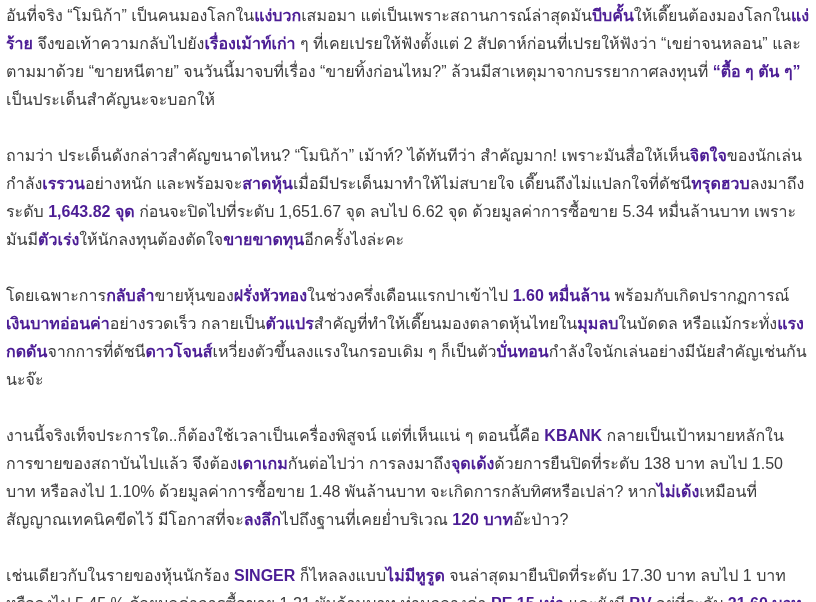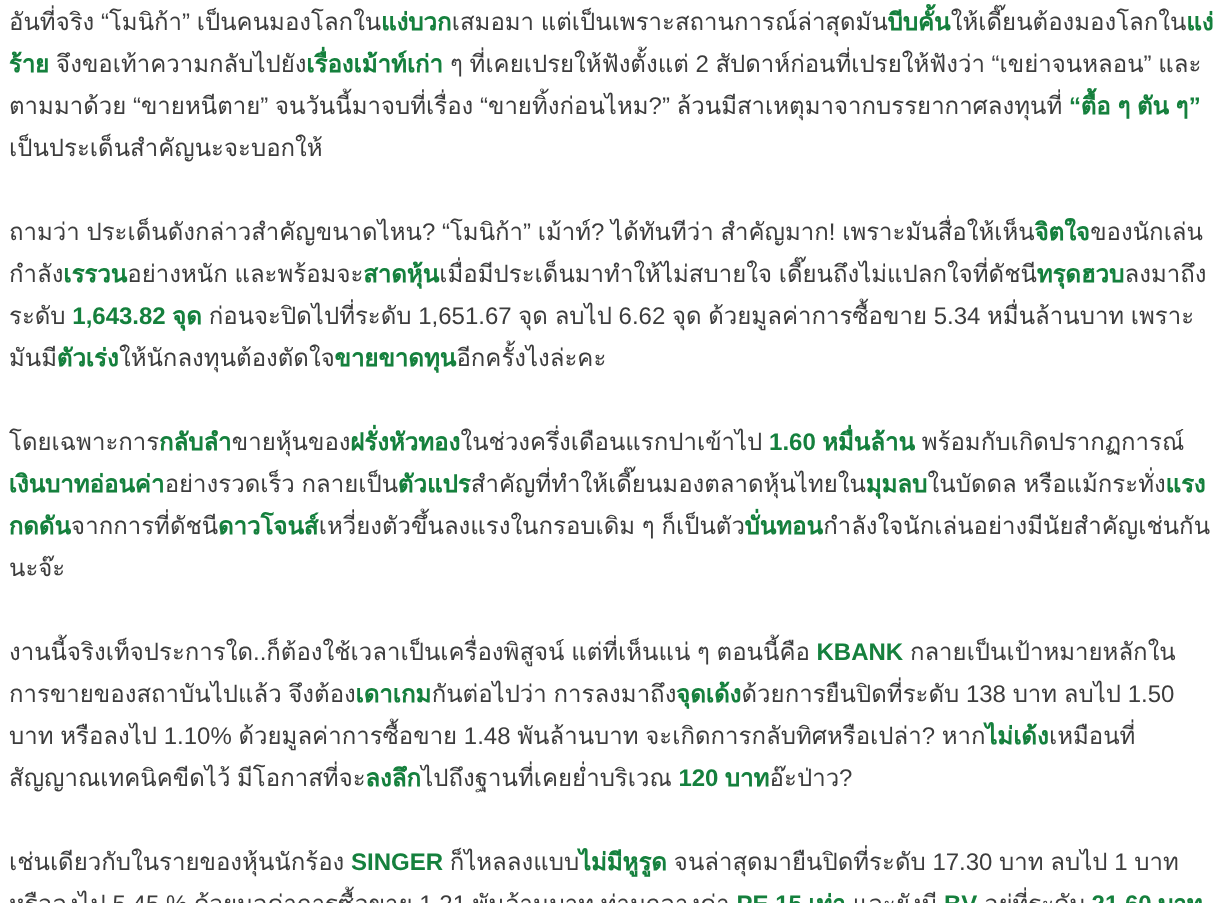--- a/index.html
+++ b/index.html
@@ -23,21 +23,21 @@
     color: #3d3d3d;
     text-align: left;
   }
   .article-body p {
     margin: 0 0 28px 0;
   }
   .article-body p:last-child {
     margin-bottom: 0;
   }
   .run { font-weight: 400; }
-  .run.b { font-weight: 700; color: #15803d; margin-top: 16px; }
+  .run.b { font-weight: 700; color: #4c1d95; margin-top: 16px; }
 </style>
 </head>
 <body>
 
 <div class="page">
   <main class="article-body" id="article-body">
 
   <p><span class="run">อันที่จริง “โมนิก้า” เป็นคนมองโลกใน</span><span class="run b">แง่บวก</span><span class="run">เสมอมา แต่เป็นเพราะสถานการณ์ล่าสุดมัน</span><span class="run b">บีบคั้น</span><span class="run">ให้เดี๊ยนต้องมองโลกใน</span><span class="run b">แง่ร้าย</span><span class="run"> จึงขอเท้าความกลับไปยัง</span><span class="run b">เรื่องเม้าท์เก่า</span><span class="run"> ๆ ที่เคยเปรยให้ฟังตั้งแต่ 2 สัปดาห์ก่อนที่เปรยให้ฟังว่า “เขย่าจนหลอน” และตามมาด้วย “ขายหนีตาย” จนวันนี้มาจบที่เรื่อง “ขายทิ้งก่อนไหม?” ล้วนมีสาเหตุมาจากบรรยากาศลงทุนที่ </span><span class="run b">“ตื้อ ๆ ตัน ๆ”</span><span class="run"> เป็นประเด็นสำคัญนะจะบอกให้</span></p>
       <p><span class="run">ถามว่า ประเด็นดังกล่าวสำคัญขนาดไหน? “โมนิก้า” เม้าท์? ได้ทันทีว่า สำคัญมาก! เพราะมันสื่อให้เห็น</span><span class="run b">จิตใจ</span><span class="run">ของนักเล่นกำลัง</span><span class="run b">เรรวน</span><span class="run">อย่างหนัก และพร้อมจะ</span><span class="run b">สาดหุ้น</span><span class="run">เมื่อมีประเด็นมาทำให้ไม่สบายใจ เดี๊ยนถึงไม่แปลกใจที่ดัชนี</span><span class="run b">ทรุดฮวบ</span><span class="run">ลงมาถึงระดับ </span><span class="run b">1,643.82 จุด</span><span class="run"> ก่อนจะปิดไปที่ระดับ 1,651.67 จุด ลบไป 6.62 จุด ด้วยมูลค่าการซื้อขาย 5.34 หมื่นล้านบาท เพราะมันมี</span><span class="run b">ตัวเร่ง</span><span class="run">ให้นักลงทุนต้องตัดใจ</span><span class="run b">ขายขาดทุน</span><span class="run">อีกครั้งไงล่ะคะ</span></p>
       <p><span class="run">โดยเฉพาะการ</span><span class="run b">กลับลำ</span><span class="run">ขายหุ้นของ</span><span class="run b">ฝรั่งหัวทอง</span><span class="run">ในช่วงครึ่งเดือนแรกปาเข้าไป </span><span class="run b">1.60 หมื่นล้าน</span><span class="run"> พร้อมกับเกิดปรากฏการณ์</span><span class="run b">เงินบาทอ่อนค่า</span><span class="run">อย่างรวดเร็ว กลายเป็น</span><span class="run b">ตัวแปร</span><span class="run">สำคัญที่ทำให้เดี๊ยนมองตลาดหุ้นไทยใน</span><span class="run b">มุมลบ</span><span class="run">ในบัดดล หรือแม้กระทั่ง</span><span class="run b">แรงกดดัน</span><span class="run">จากการที่ดัชนี</span><span class="run b">ดาวโจนส์</span><span class="run">เหวี่ยงตัวขึ้นลงแรงในกรอบเดิม ๆ ก็เป็นตัว</span><span class="run b">บั่นทอน</span><span class="run">กำลังใจนักเล่นอย่างมีนัยสำคัญเช่นกันนะจ๊ะ</span></p>

